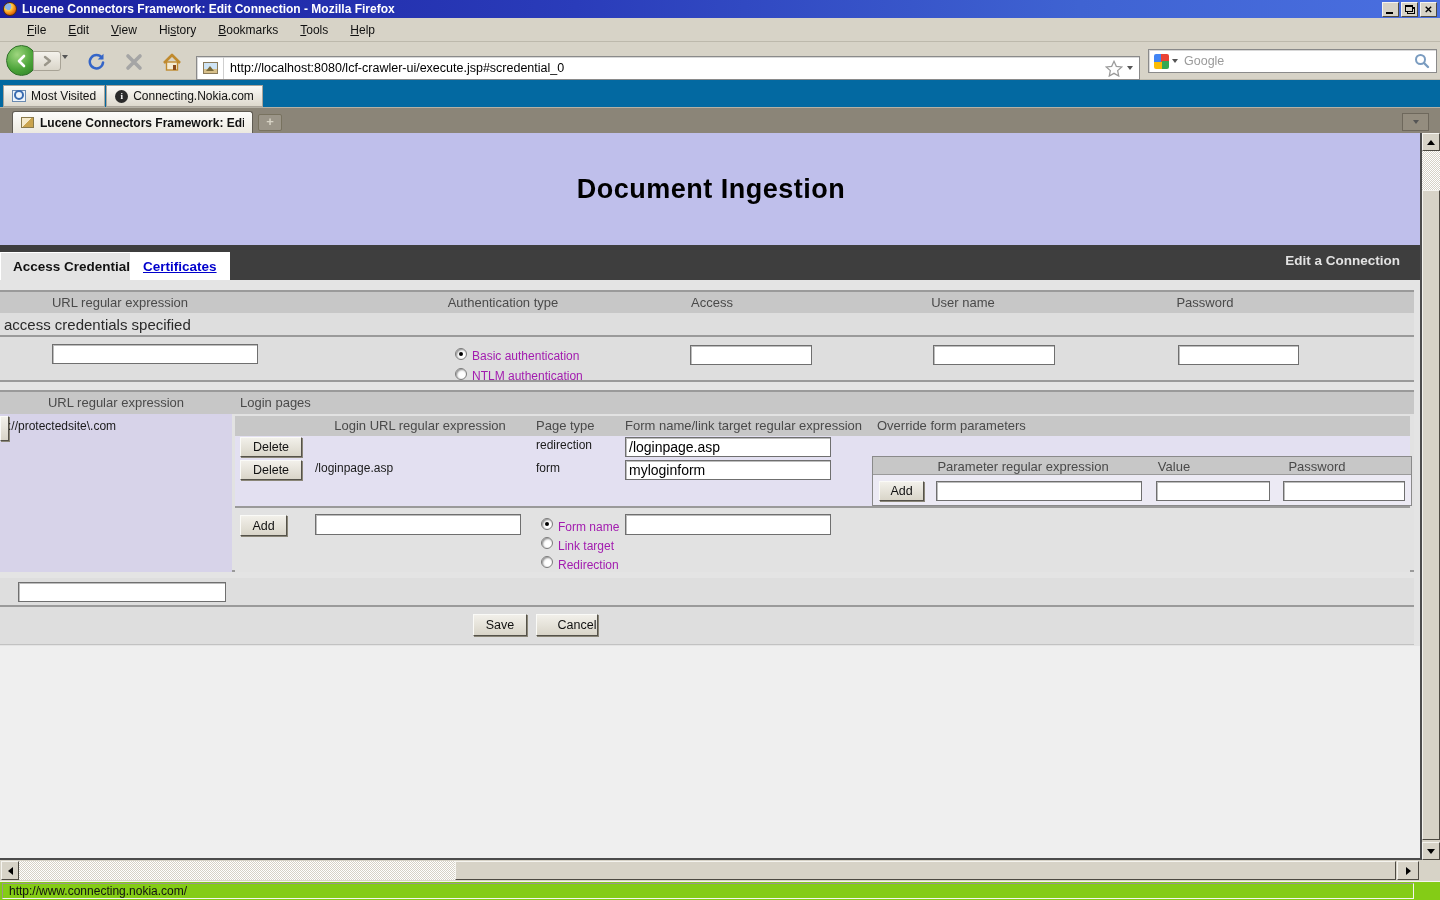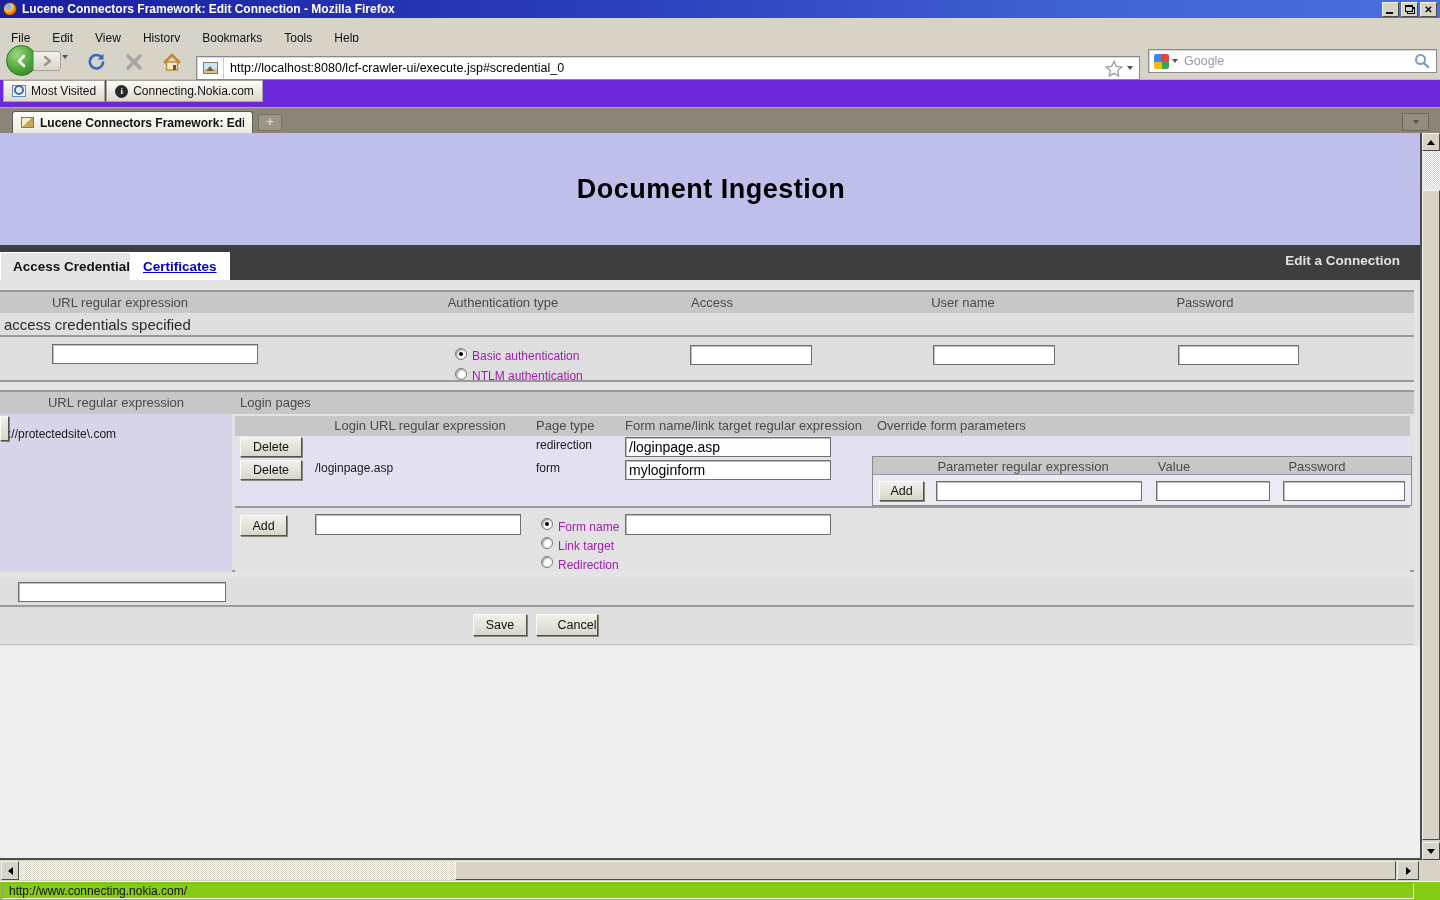--- a/index.html
+++ b/index.html
@@ -16,22 +16,22 @@
     background:radial-gradient(circle at 35% 30%, #8ab4e8 0 28%, #ffd24a 30%, #f07f13 62%, #a33803 100%);
     border:1px solid #5a3102; margin-right:5px; flex:0 0 auto; }
   .winbtns { margin-left:auto; display:flex; gap:2px; }
   .winbtn { width:17px; height:15px; background:#d7d3c7; border:1px solid; border-color:#f5f4ef #4d4a42 #4d4a42 #f5f4ef;
     position:relative; display:flex; align-items:center; justify-content:center; color:#000; font-size:10px; font-weight:bold; }
   .glyph-min { position:absolute; left:3px; bottom:2px; width:7px; height:2px; background:#000; }
   .glyph-rest1 { position:absolute; left:3px; top:2px; width:8px; height:7px; border:1px solid #000; border-top-width:2px; background:#d7d3c7; }
   .glyph-rest2 { position:absolute; left:5px; top:4px; width:8px; height:7px; border:1px solid #000; border-top-width:2px; background:#d7d3c7; }
 
   
-  .menubar { position:absolute; left:0; top:18px; width:1440px; height:40px; background:#d7d3c7;
-    border-bottom:1px solid #bdb9ac; display:flex; align-items:center; font-size:12px; color:#111; padding-left:0; }
+  .menubar { position:absolute; left:0; top:18px; width:1440px; height:24px; background:#d7d3c7;
+    border-bottom:1px solid #bdb9ac; display:flex; align-items:center; font-size:12px; color:#111; padding-left:16px; }
   .menu-item { padding:3px 11px; cursor:default; }
   .accel { text-decoration:underline; }
 
   
   .navbar { position:absolute; left:0; top:42px; width:1440px; height:38px; background:#d7d3c7; border-bottom:1px solid #bdb9ac; }
   .backbtn { position:absolute; left:6px; top:3px; width:31px; height:31px; border-radius:50%;
     background:radial-gradient(circle at 35% 30%, #9fd67f 0%, #4aa338 55%, #2a7a22 100%); border:1px solid #2f6f28;
     display:flex; align-items:center; justify-content:center; }
   .fwdpill { position:absolute; left:33px; top:9px; width:28px; height:20px; background:linear-gradient(#f4f2ec,#d9d5c9);
     border:1px solid #a8a396; border-radius:0 3px 3px 0; display:flex; align-items:center; justify-content:center; }
@@ -50,22 +50,22 @@
   .searchbox { position:absolute; left:1148px; top:7px; width:289px; height:24px; background:#fff; border:1px solid #8a8a8a;
     box-shadow:inset 1px 1px 0 #d8d8d8; display:flex; align-items:center; }
   .glogo { width:15px; height:15px; margin-left:5px; border-radius:2px; flex:0 0 auto;
     background:conic-gradient(#ea4335 25%, #34a853 0 50%, #fbbc05 0 75%, #4285f4 0); }
   .searchinput { flex:1; border:none; outline:none; font-size:12.5px; padding:0 6px; background:transparent; font-family:"Liberation Sans",sans-serif; }
   .searchinput::placeholder { color:#9a9a9a; opacity:1; }
 
   .caret-down { width:0; height:0; border-left:3px solid transparent; border-right:3px solid transparent; border-top:4px solid #555; }
 
   
-  .bookbar { position:absolute; left:0; top:80px; width:1440px; height:28px; background:#6d28d9; border-bottom:1px solid #b5b1a5;
-    display:flex; align-items:flex-start; padding-left:3px; }
+  .bookbar { position:absolute; left:0; top:80px; width:1440px; height:28px; background:#0369a1; border-bottom:1px solid #b5b1a5;
+    display:flex; align-items:flex-end; padding-left:3px; }
   .bookitem { height:22px; display:flex; align-items:center; gap:5px; padding:0 8px; font-size:12px; color:#111;
     background:linear-gradient(#fbfaf7,#ddd9cd); border:1px solid #a9a49a; margin-right:1px; }
   .mvicon { width:14px; height:12px; background:#eef4fb; border:1px solid #6a8ab0; position:relative; }
   .mvicon::after { content:""; position:absolute; right:1px; bottom:1px; width:6px; height:6px; border:2px solid #3a6cb0; border-radius:50%; }
   .infoicon { width:13px; height:13px; border-radius:50%; background:#2a2a2a; color:#fff; font-size:9px; font-weight:bold;
     display:flex; align-items:center; justify-content:center; font-family:"Liberation Serif",serif; }
 
   
   .tabstrip { position:absolute; left:0; top:108px; width:1440px; height:25px; background:#8b8578; }
   .tab-active { position:absolute; left:12px; top:3px; width:241px; height:22px; background:linear-gradient(#fdfdfb,#ece9e0);
@@ -111,21 +111,21 @@
   .radio { position:absolute; width:12px; height:12px; border-radius:50%; background:#fff; border:1px solid #7a7a7a;
     box-shadow:inset 1px 1px 2px rgba(0,0,0,.45); }
   .radio.sel::after { content:""; display:block; width:4px; height:4px; margin:3px 0 0 3px; border-radius:50%; background:#000; }
   .rlabel { position:absolute; font-size:12px; color:#a21caf; white-space:nowrap; }
 
   .sec2 { position:absolute; left:0; top:257px; width:1414px; height:182px;
     border-top:2px solid #9a9a9a; border-bottom:2px solid #9a9a9a; background:#e2e2e2; }
   .sec2 .row-hdr { position:absolute; left:0; top:0; width:100%; height:22px; }
   .leftcol { position:absolute; left:0; top:22px; width:232px; height:158px; background:#d7d3e9; }
   .sliverbtn { position:absolute; left:0; top:2px; width:9px; height:25px; overflow:hidden; }
-  .urlval { position:absolute; left:8px; top:5px; font-size:12px; color:#1a1a1a;margin-top:8px; }
+  .urlval { position:absolute; left:8px; top:5px; font-size:12px; color:#1a1a1a; }
 
   .innerhdr { position:absolute; left:235px; top:24px; width:1175px; height:20px; background:#c7c7c7; }
   .lrow1 { position:absolute; left:235px; top:44px; width:1175px; height:22px; background:#e3e0f1; }
   .lrow2 { position:absolute; left:235px; top:66px; width:1175px; height:48px; background:#e3e0f1; }
   .ldivider { position:absolute; left:235px; top:114px; width:1175px; height:2px; background:#9a9a9a; }
   .addrow { position:absolute; left:235px; top:116px; width:1175px; height:64px; background:#e2e2e2; }
 
   .celltext { position:absolute; font-size:12px; color:#1a1a1a; white-space:nowrap; }
 
   .override { position:absolute; left:872px; top:64px; width:540px; height:50px; border:1px solid #8a8a8a; background:#eceaf4; }

